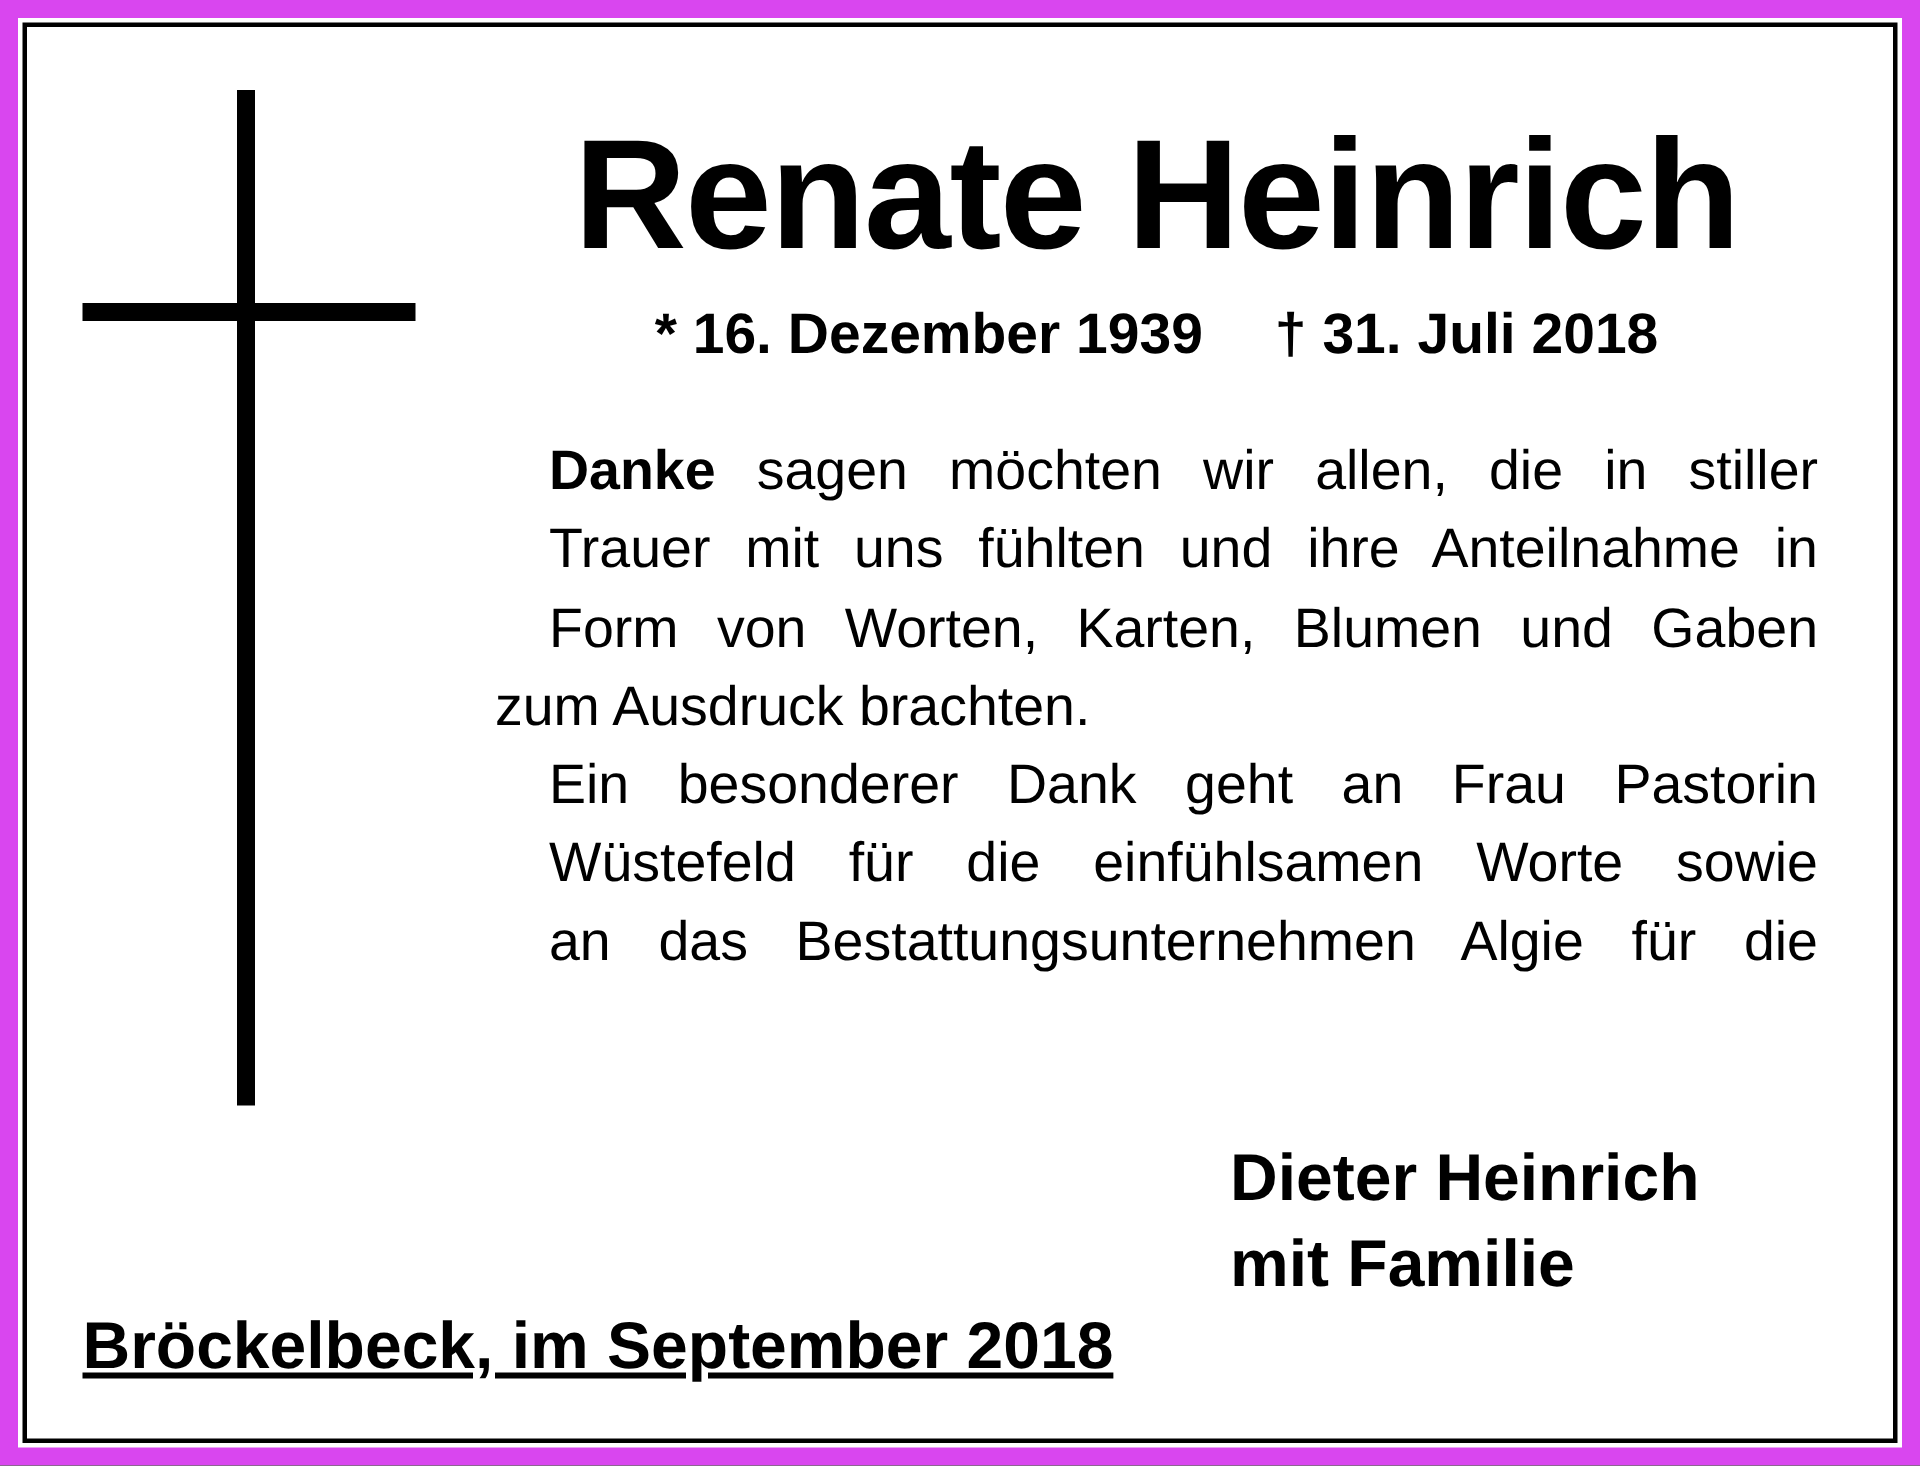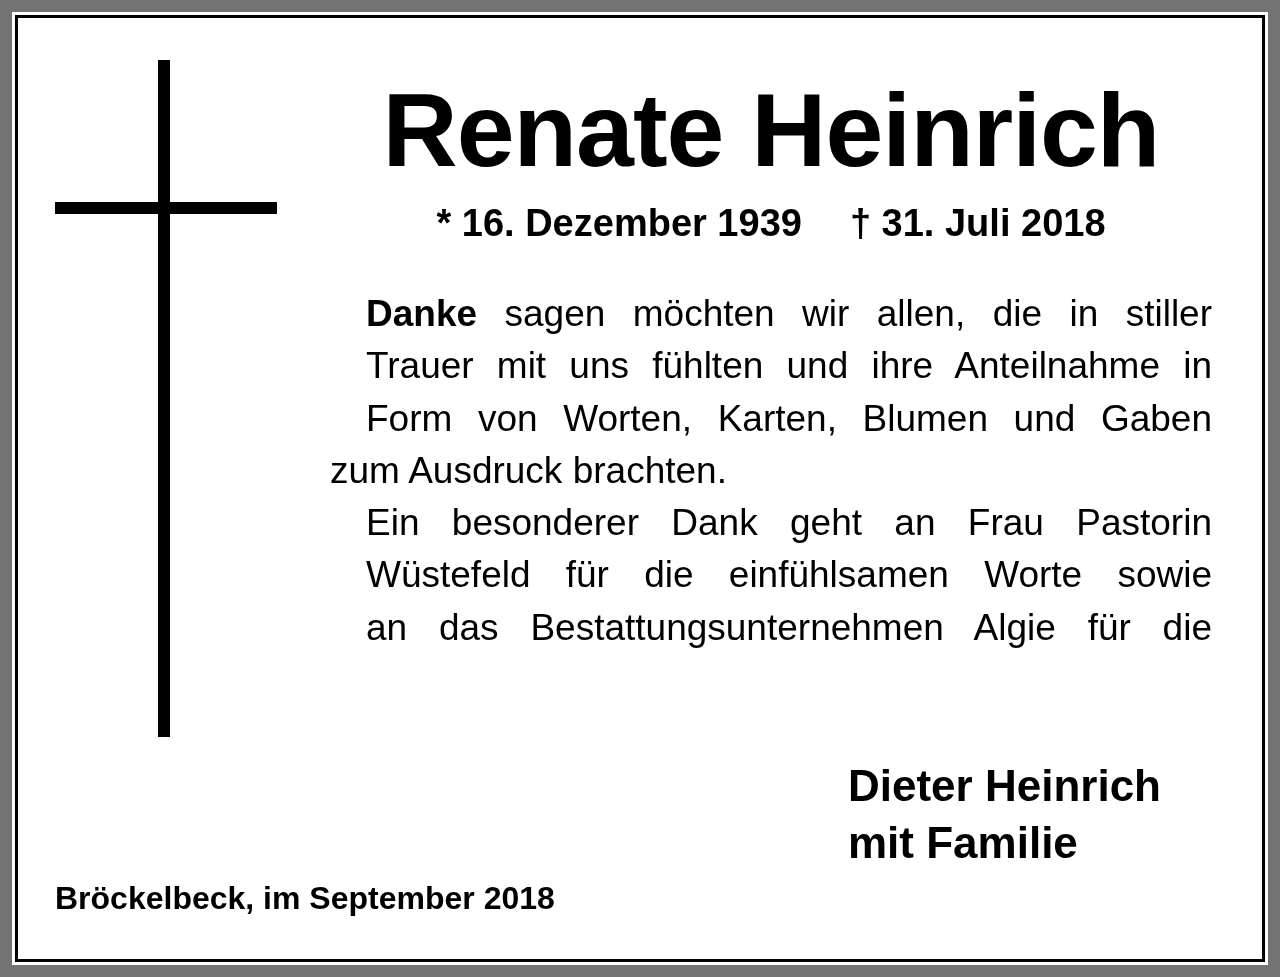--- a/index.html
+++ b/index.html
@@ -5,21 +5,21 @@
   html, body {
     margin: 0;
     padding: 0;
     background: #444;
     font-family: "Liberation Sans", "DejaVu Sans", sans-serif;
   }
   .stage {
     position: relative;
     width: 1280px;
     height: 977px;
-    background: #737373;
+    background: #d946ef;
     overflow: hidden;
   }
   
   .frame-white {
     position: absolute;
     inset: 12px;
     background: #ffffff;
   }
   .frame-rule {
     position: absolute;
@@ -101,31 +101,31 @@
   }
   .signature {
     position: absolute;
     left: 820px;
     top: 757px;
     font-size: 44px;
     line-height: 57px;
     font-weight: 700;
     color: #000;
     white-space: nowrap;
-    margin-left: 28px;
   }
   .place-date {
     position: absolute;
     left: 55px;
     top: 874px;
-    font-size: 32px;
+    font-size: 44px;
     line-height: 48px;
     font-weight: 700;
     color: #000;
     white-space: nowrap;
+    text-decoration: underline;
   }
 </style>
 </head>
 <body>
 
 <div class="stage">
   <div class="frame-white"></div>
   <div class="frame-rule"></div>
 
   <div class="cross">

